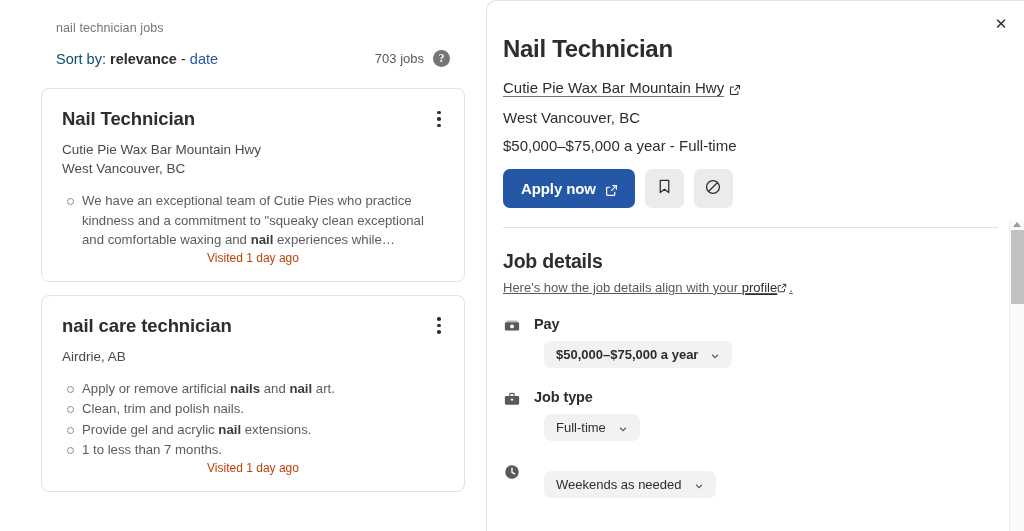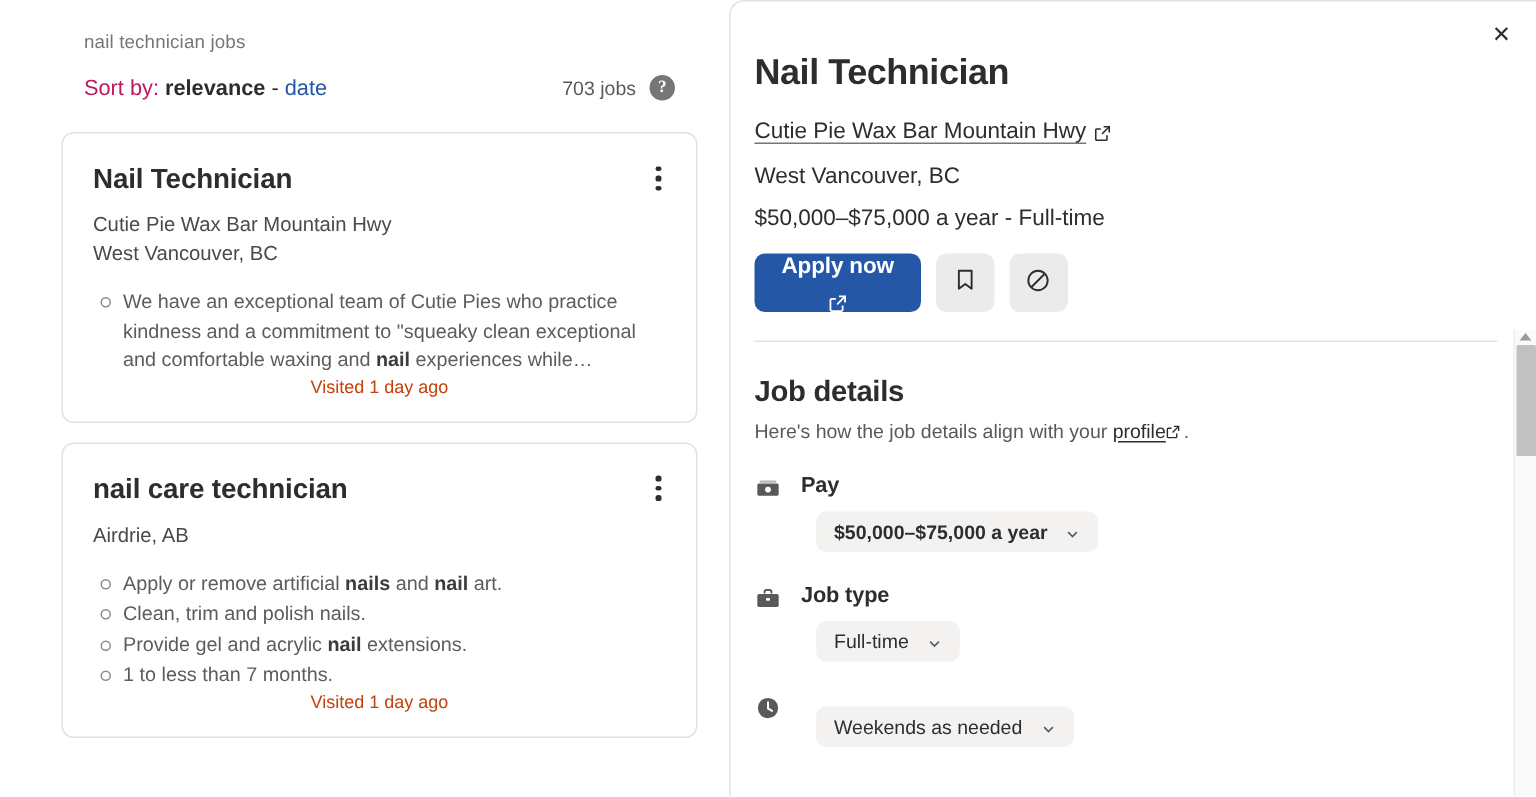--- a/index.html
+++ b/index.html
@@ -22,21 +22,21 @@
   }
   .search-crumb {
     position: absolute; left: 56px; top: 21px;
     font-size: 12.5px; color: #767676; letter-spacing: .1px;
   }
   .sort-row {
     position: absolute; left: 56px; top: 50px; right: 16px;
     display: flex; align-items: center;
   }
   .sort-by { font-size: 14.5px; color: #2d2d2d; white-space: nowrap; }
-  .sort-by .lbl { color: #be185d; }
+  .sort-by .lbl { color: #0c4a6e; }
   .sort-by .strong { font-weight: 700; color: #2d2d2d; }
   .sort-by .dash { color: #2d2d2d; }
   .sort-by .link { color: #2557a7; text-decoration: none; cursor: pointer; }
   .sort-right {
     margin-left: auto; display: flex; align-items: center; gap: 9px;
     padding-right: 20px;
   }
   .jobs-count { font-size: 13px; color: #595959; }
   .help-icon {
     width: 17px; height: 17px; border-radius: 50%;
@@ -122,38 +122,38 @@
   .panel-pay { margin-top: 11px; font-size: 15px; color: #2d2d2d; }
 
   .action-row { display: flex; align-items: center; gap: 10px; margin-top: 15px; }
   .apply-btn {
     display: inline-flex; align-items: center; gap: 9px;
     background: #2557a7; color: #ffffff;
     border: none; border-radius: 7px;
     padding: 0 18px; height: 39px;
     font-size: 15px; font-weight: 700;
     font-family: "Liberation Sans", sans-serif;
-    cursor: pointer; letter-spacing: -.1px; flex-direction: column;
+    cursor: pointer; letter-spacing: -.1px;
   }
   .icon-btn {
     width: 39px; height: 39px; border-radius: 7px;
     background: #ebebeb; border: none; cursor: pointer;
     display: flex; align-items: center; justify-content: center;
   }
   .panel-divider {
     margin-top: 19px; height: 1px; background: #e4e2e0; width: 100%;
   }
 
   
   .details { padding: 22px 26px 0 16px; }
   .details-h {
     font-size: 19.5px; font-weight: 700; color: #2d2d2d; letter-spacing: -.2px;
   }
   .details-sub {
-    margin-top: 7px; font-size: 13px; color: #595959;
+    margin-top: 7px; font-size: 13px; color: #595959; text-decoration: underline;
   }
   .details-sub .profile-link {
     color: #2d2d2d; text-decoration: underline; text-underline-offset: 2px;
     cursor: pointer;
   }
   .detail-block { margin-top: 21px; display: flex; align-items: flex-start; }
   .detail-ico {
     width: 18px; height: 18px; margin-right: 13px; margin-top: 1px;
     flex: 0 0 18px; color: #595959;
   }

